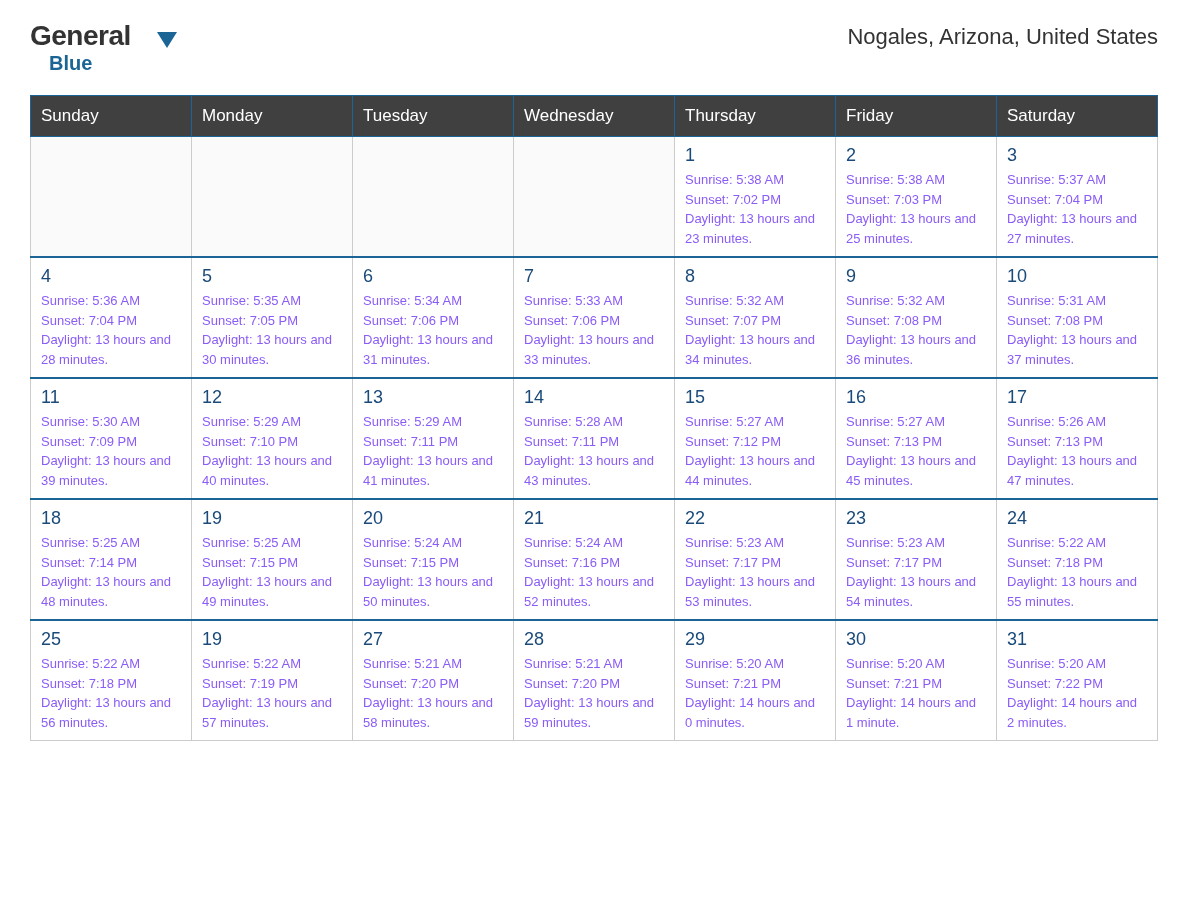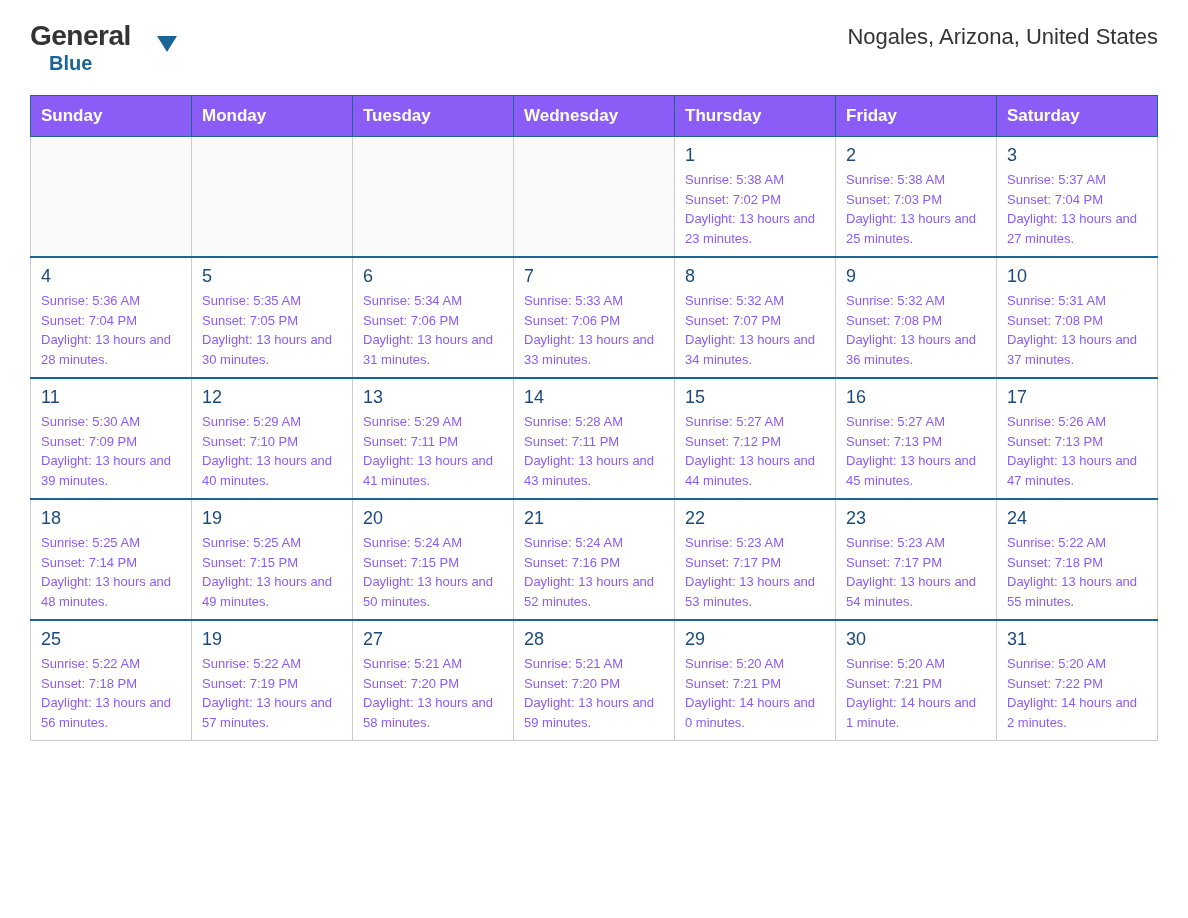--- a/index.html
+++ b/index.html
@@ -17,21 +17,21 @@
       align-items: flex-start;
       margin-bottom: 20px;
     }
     .logo {
       display: flex;
       flex-direction: column;
       align-items: flex-start;
     }
     .logo-top {
       display: flex;
-      align-items: flex-end;
+      align-items: center;
       gap: 22px;
     }
     .logo-text-general {
       font-size: 28px;
       font-weight: bold;
       color: #333;
       letter-spacing: -0.5px;
     }
     .logo-arrow {
       width: 0;
@@ -68,24 +68,24 @@
       font-weight: normal;
       color: #333;
       margin-top: 4px;
     }
     .calendar {
       width: 100%;
       border-collapse: collapse;
       border: 1px solid #ccc;
     }
     .calendar th {
-      background-color: #8b5cf6;
+      background-color: #404040;
       color: #fff;
       font-size: 17px;
-      font-weight: bold;
+      font-weight: normal;
       padding: 10px 10px;
       text-align: left;
       border: 1px solid #1a6496;
     }
     .calendar td {
       border: 1px solid #ccc;
       vertical-align: top;
       padding: 8px 10px;
       width: 14.28%;
       font-size: 13.5px;

